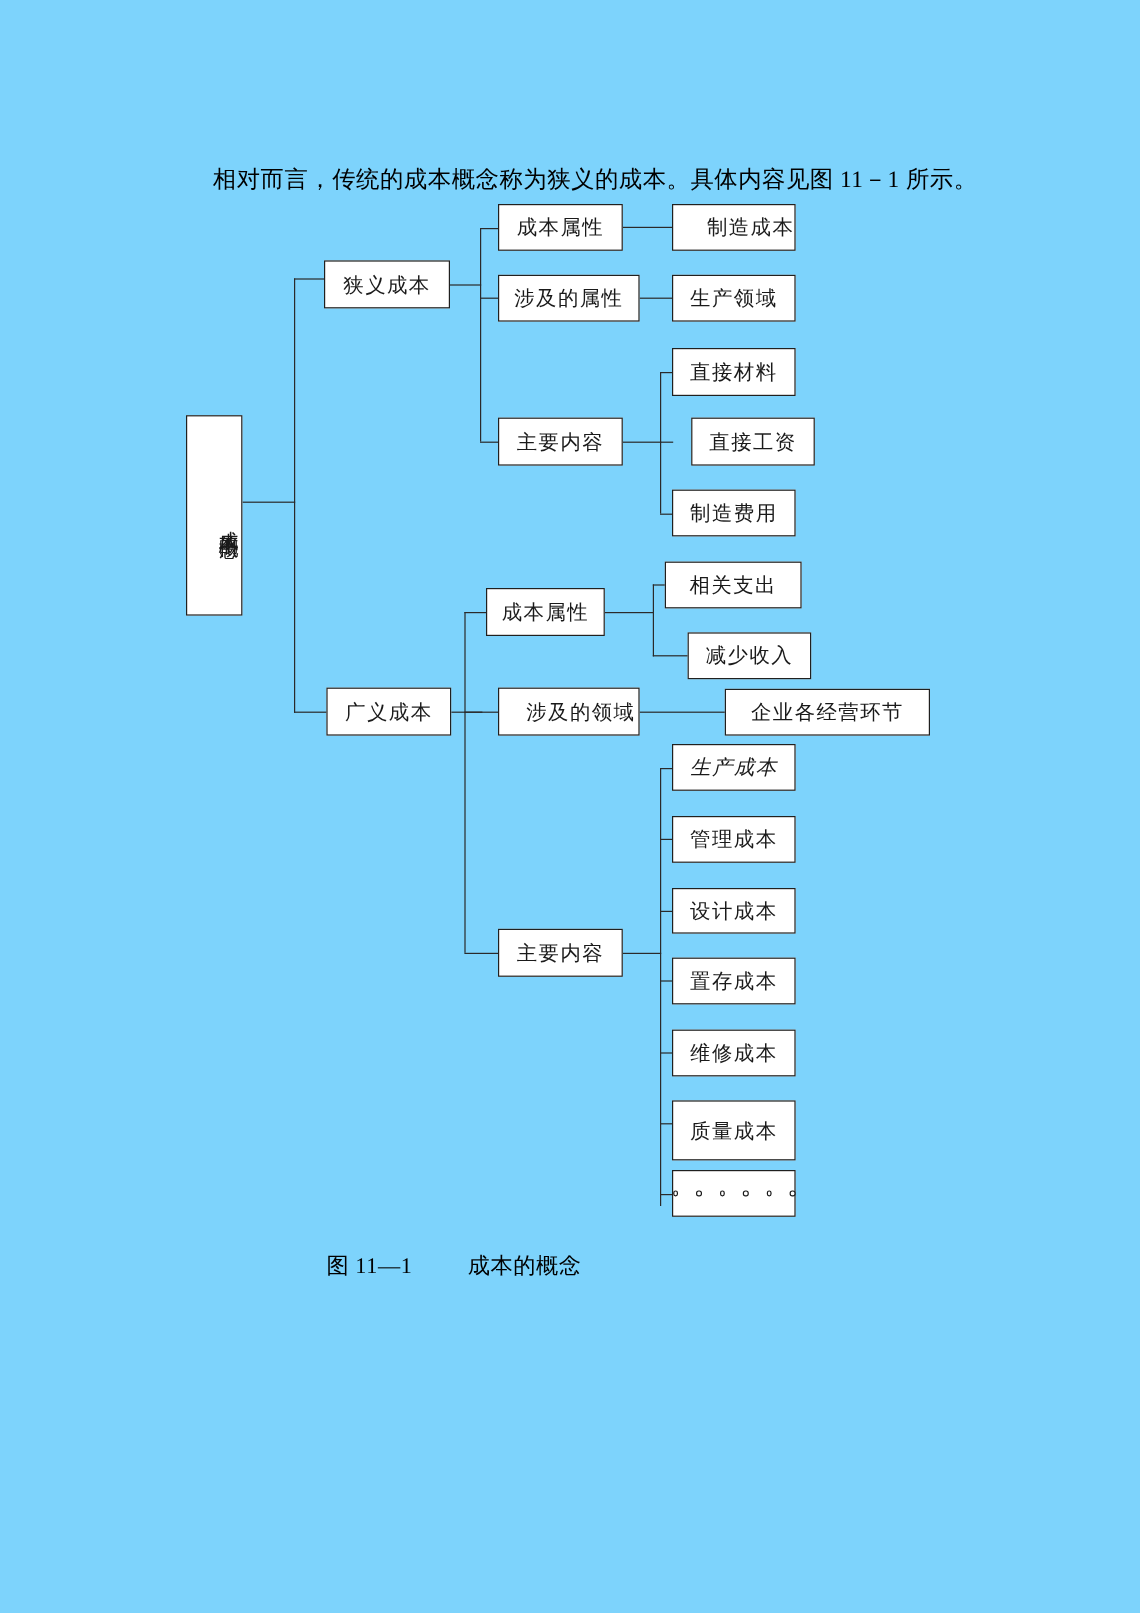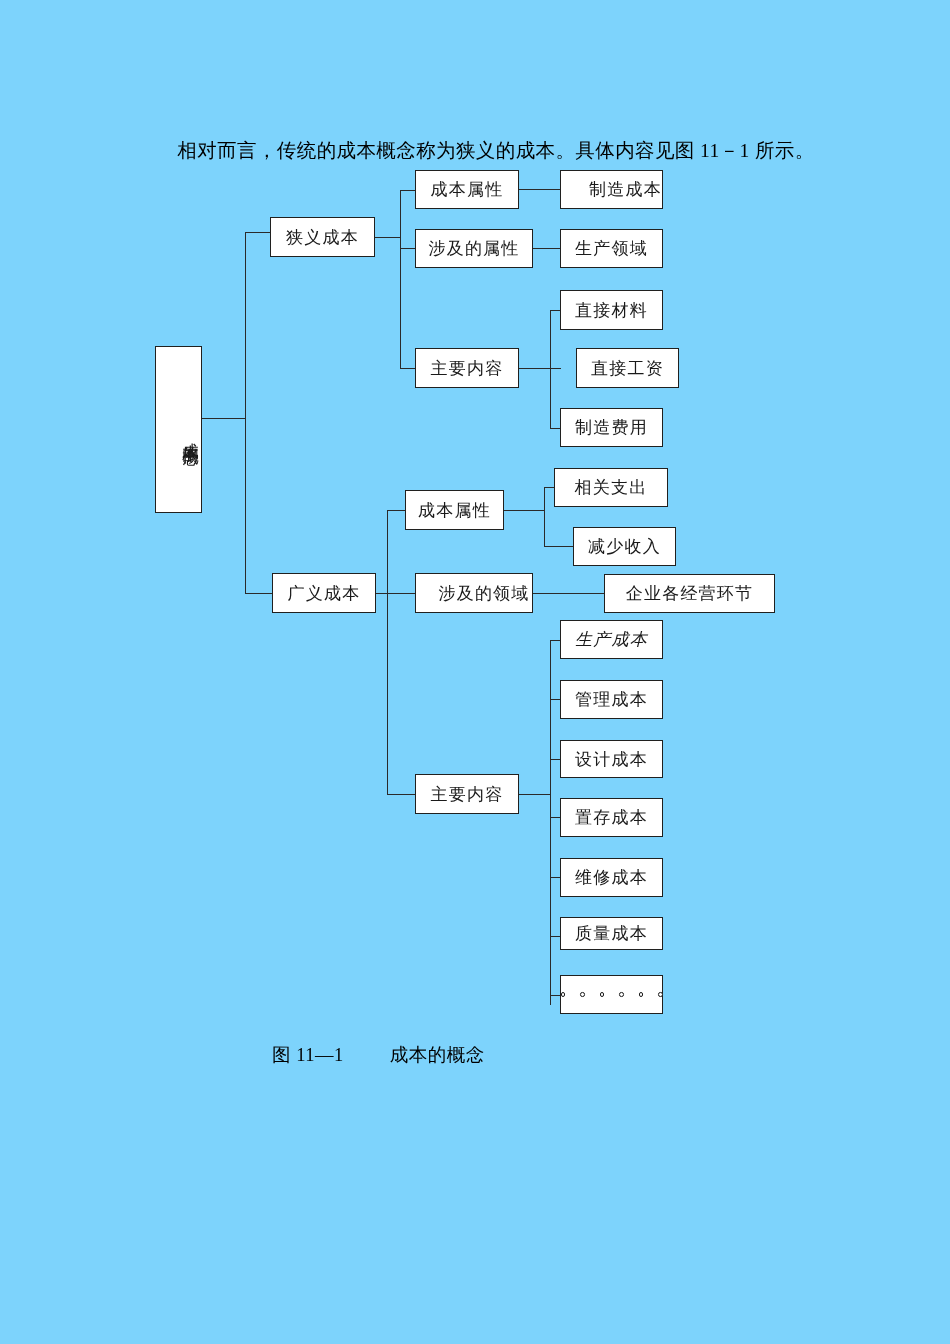--- a/index.html
+++ b/index.html
@@ -179,21 +179,21 @@
     <div class="hline" style="left:550px; top:759px; width:11px;"></div>
     <div class="node" style="left:560px; top:740px; width:103px; height:38px;">设计成本</div>
 
     <div class="hline" style="left:550px; top:817px; width:11px;"></div>
     <div class="node" style="left:560px; top:798px; width:103px; height:39px;">置存成本</div>
 
     <div class="hline" style="left:550px; top:877px; width:11px;"></div>
     <div class="node" style="left:560px; top:858px; width:103px; height:39px;">维修成本</div>
 
     <div class="hline" style="left:550px; top:936px; width:11px;"></div>
-    <div class="node" style="left:560px; top:917px; width:103px; height:33px;">质量成本</div>
+    <div class="node" style="left:560px; top:917px; width:103px; height:50px;">质量成本</div>
 
     <div class="hline" style="left:550px; top:995px; width:11px;"></div>
     <div class="node dots" style="left:560px; top:975px; width:103px; height:39px;">
       <span class="dots-row">
         <i class="dot"></i>
         <i class="dot"></i>
         <i class="dot"></i>
         <i class="dot"></i>
         <i class="dot"></i>
         <i class="dot"></i>

